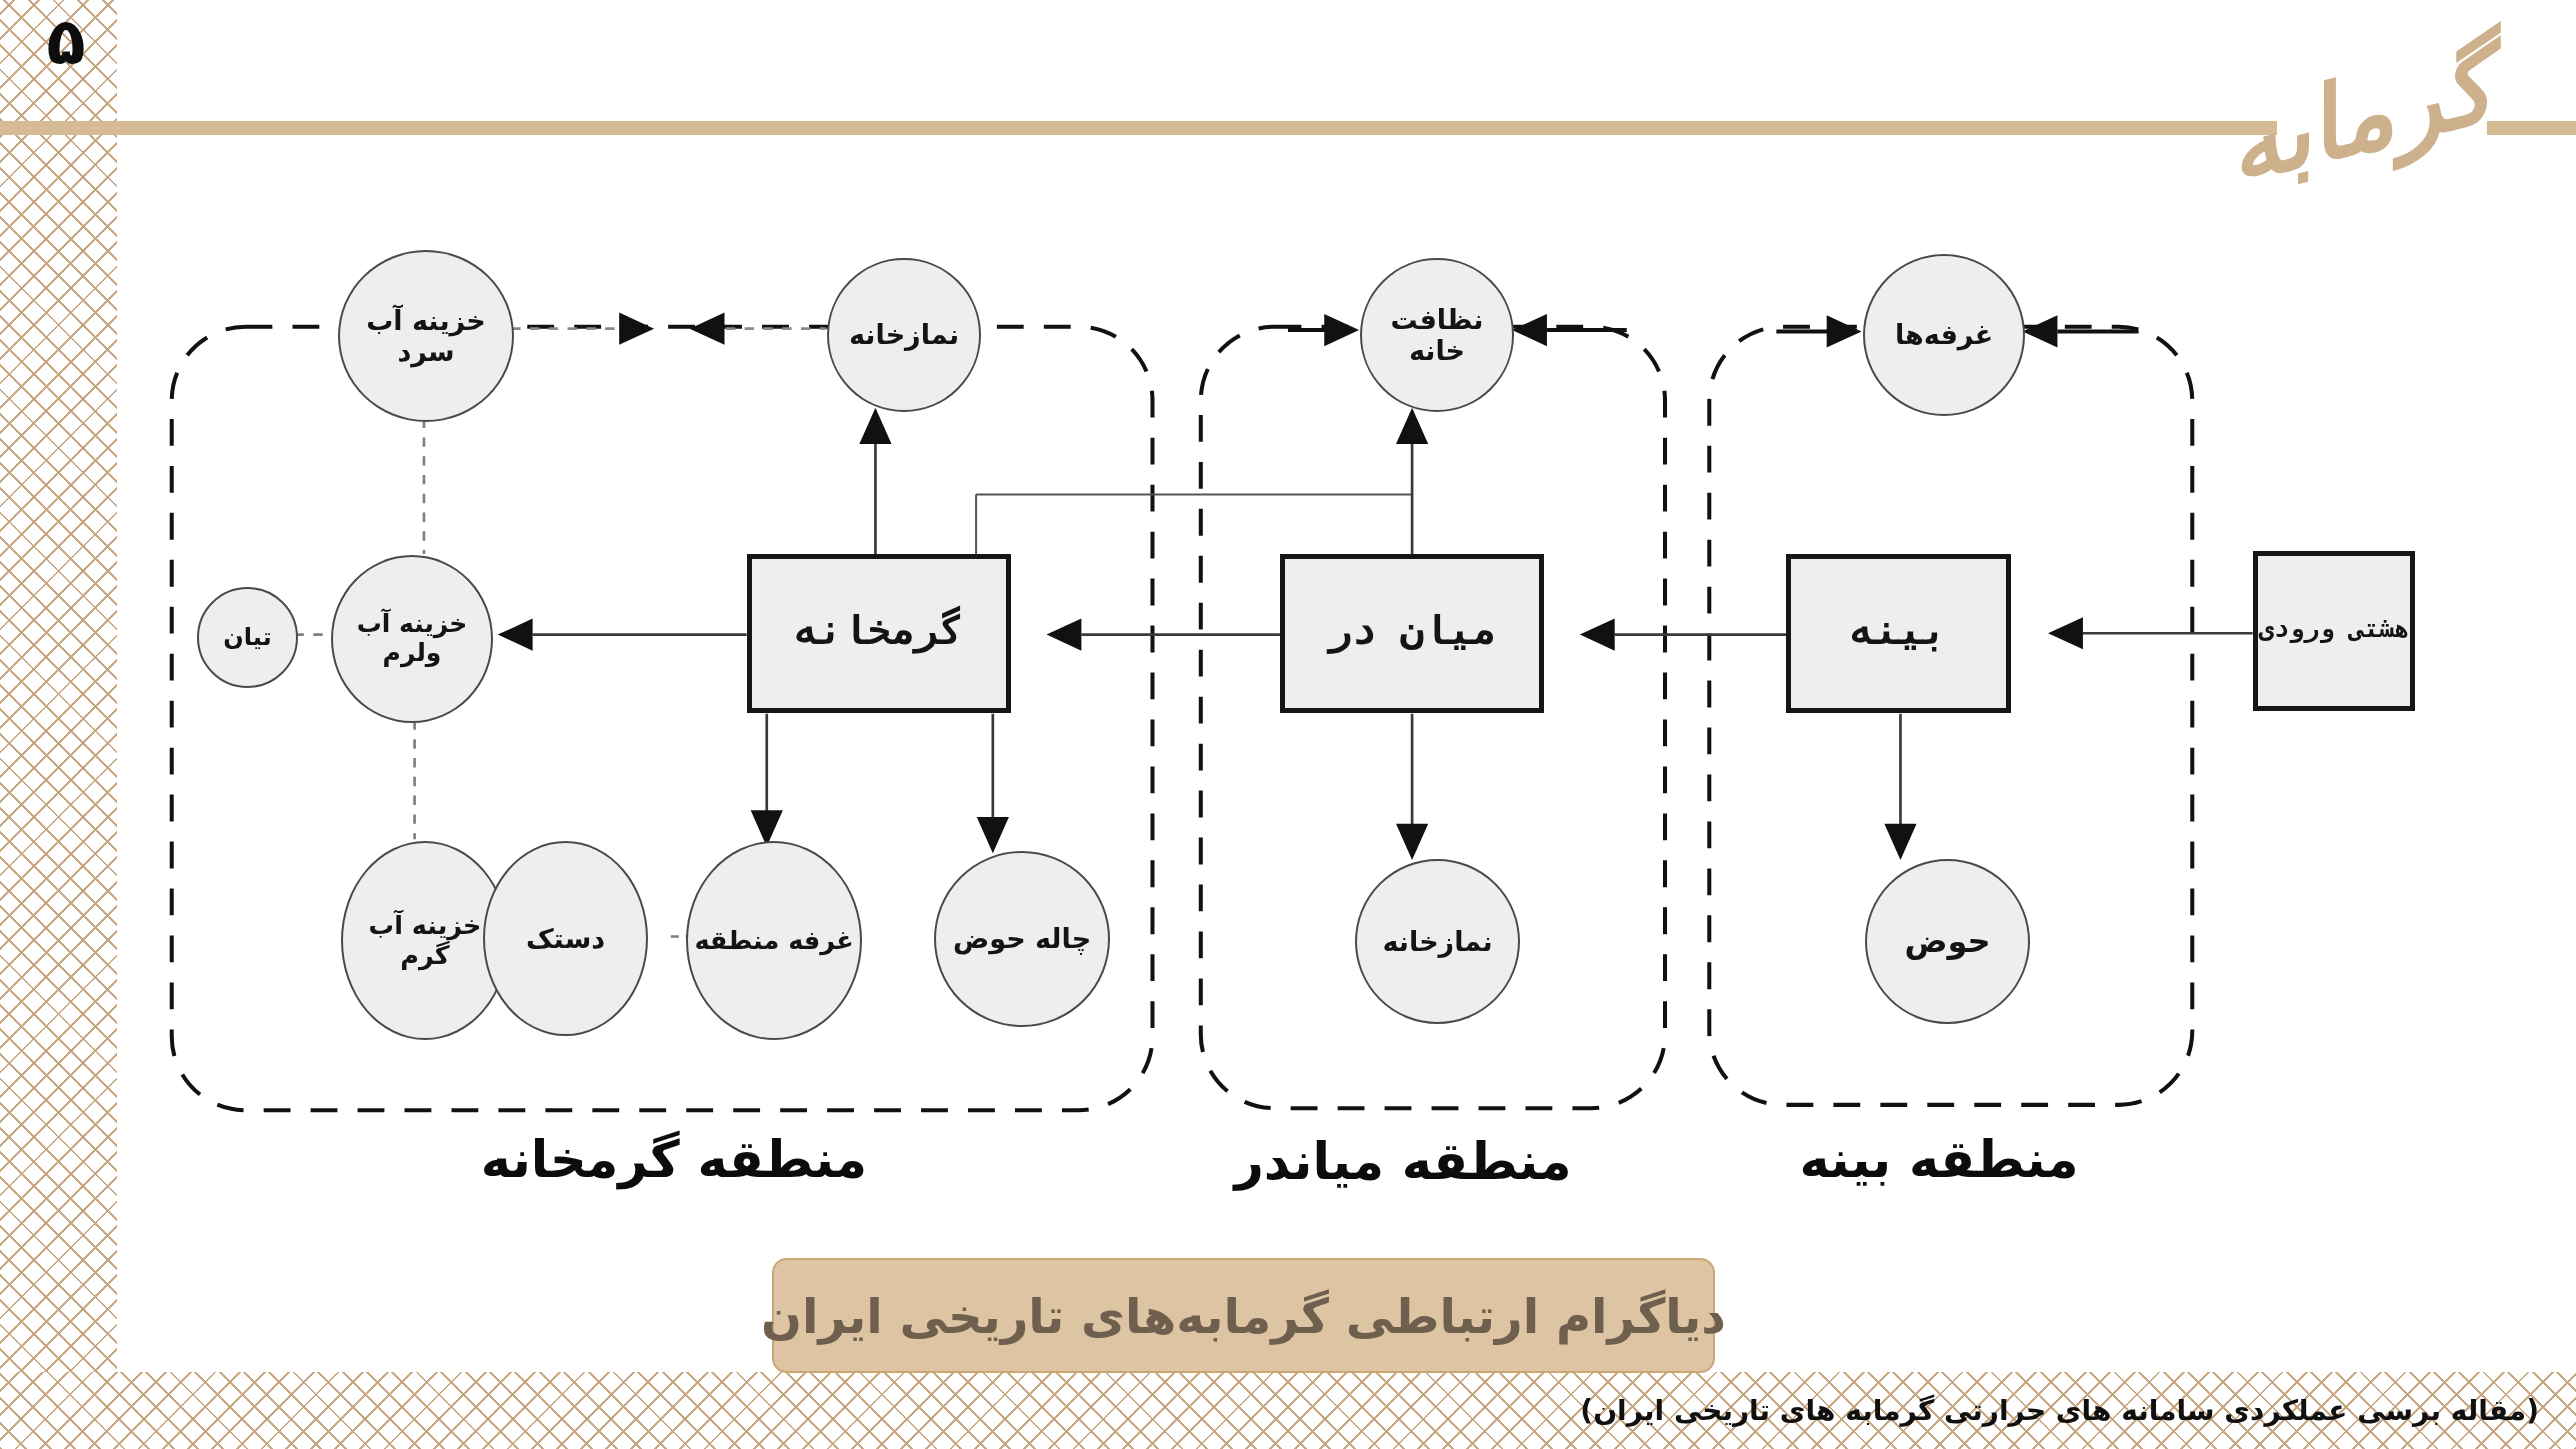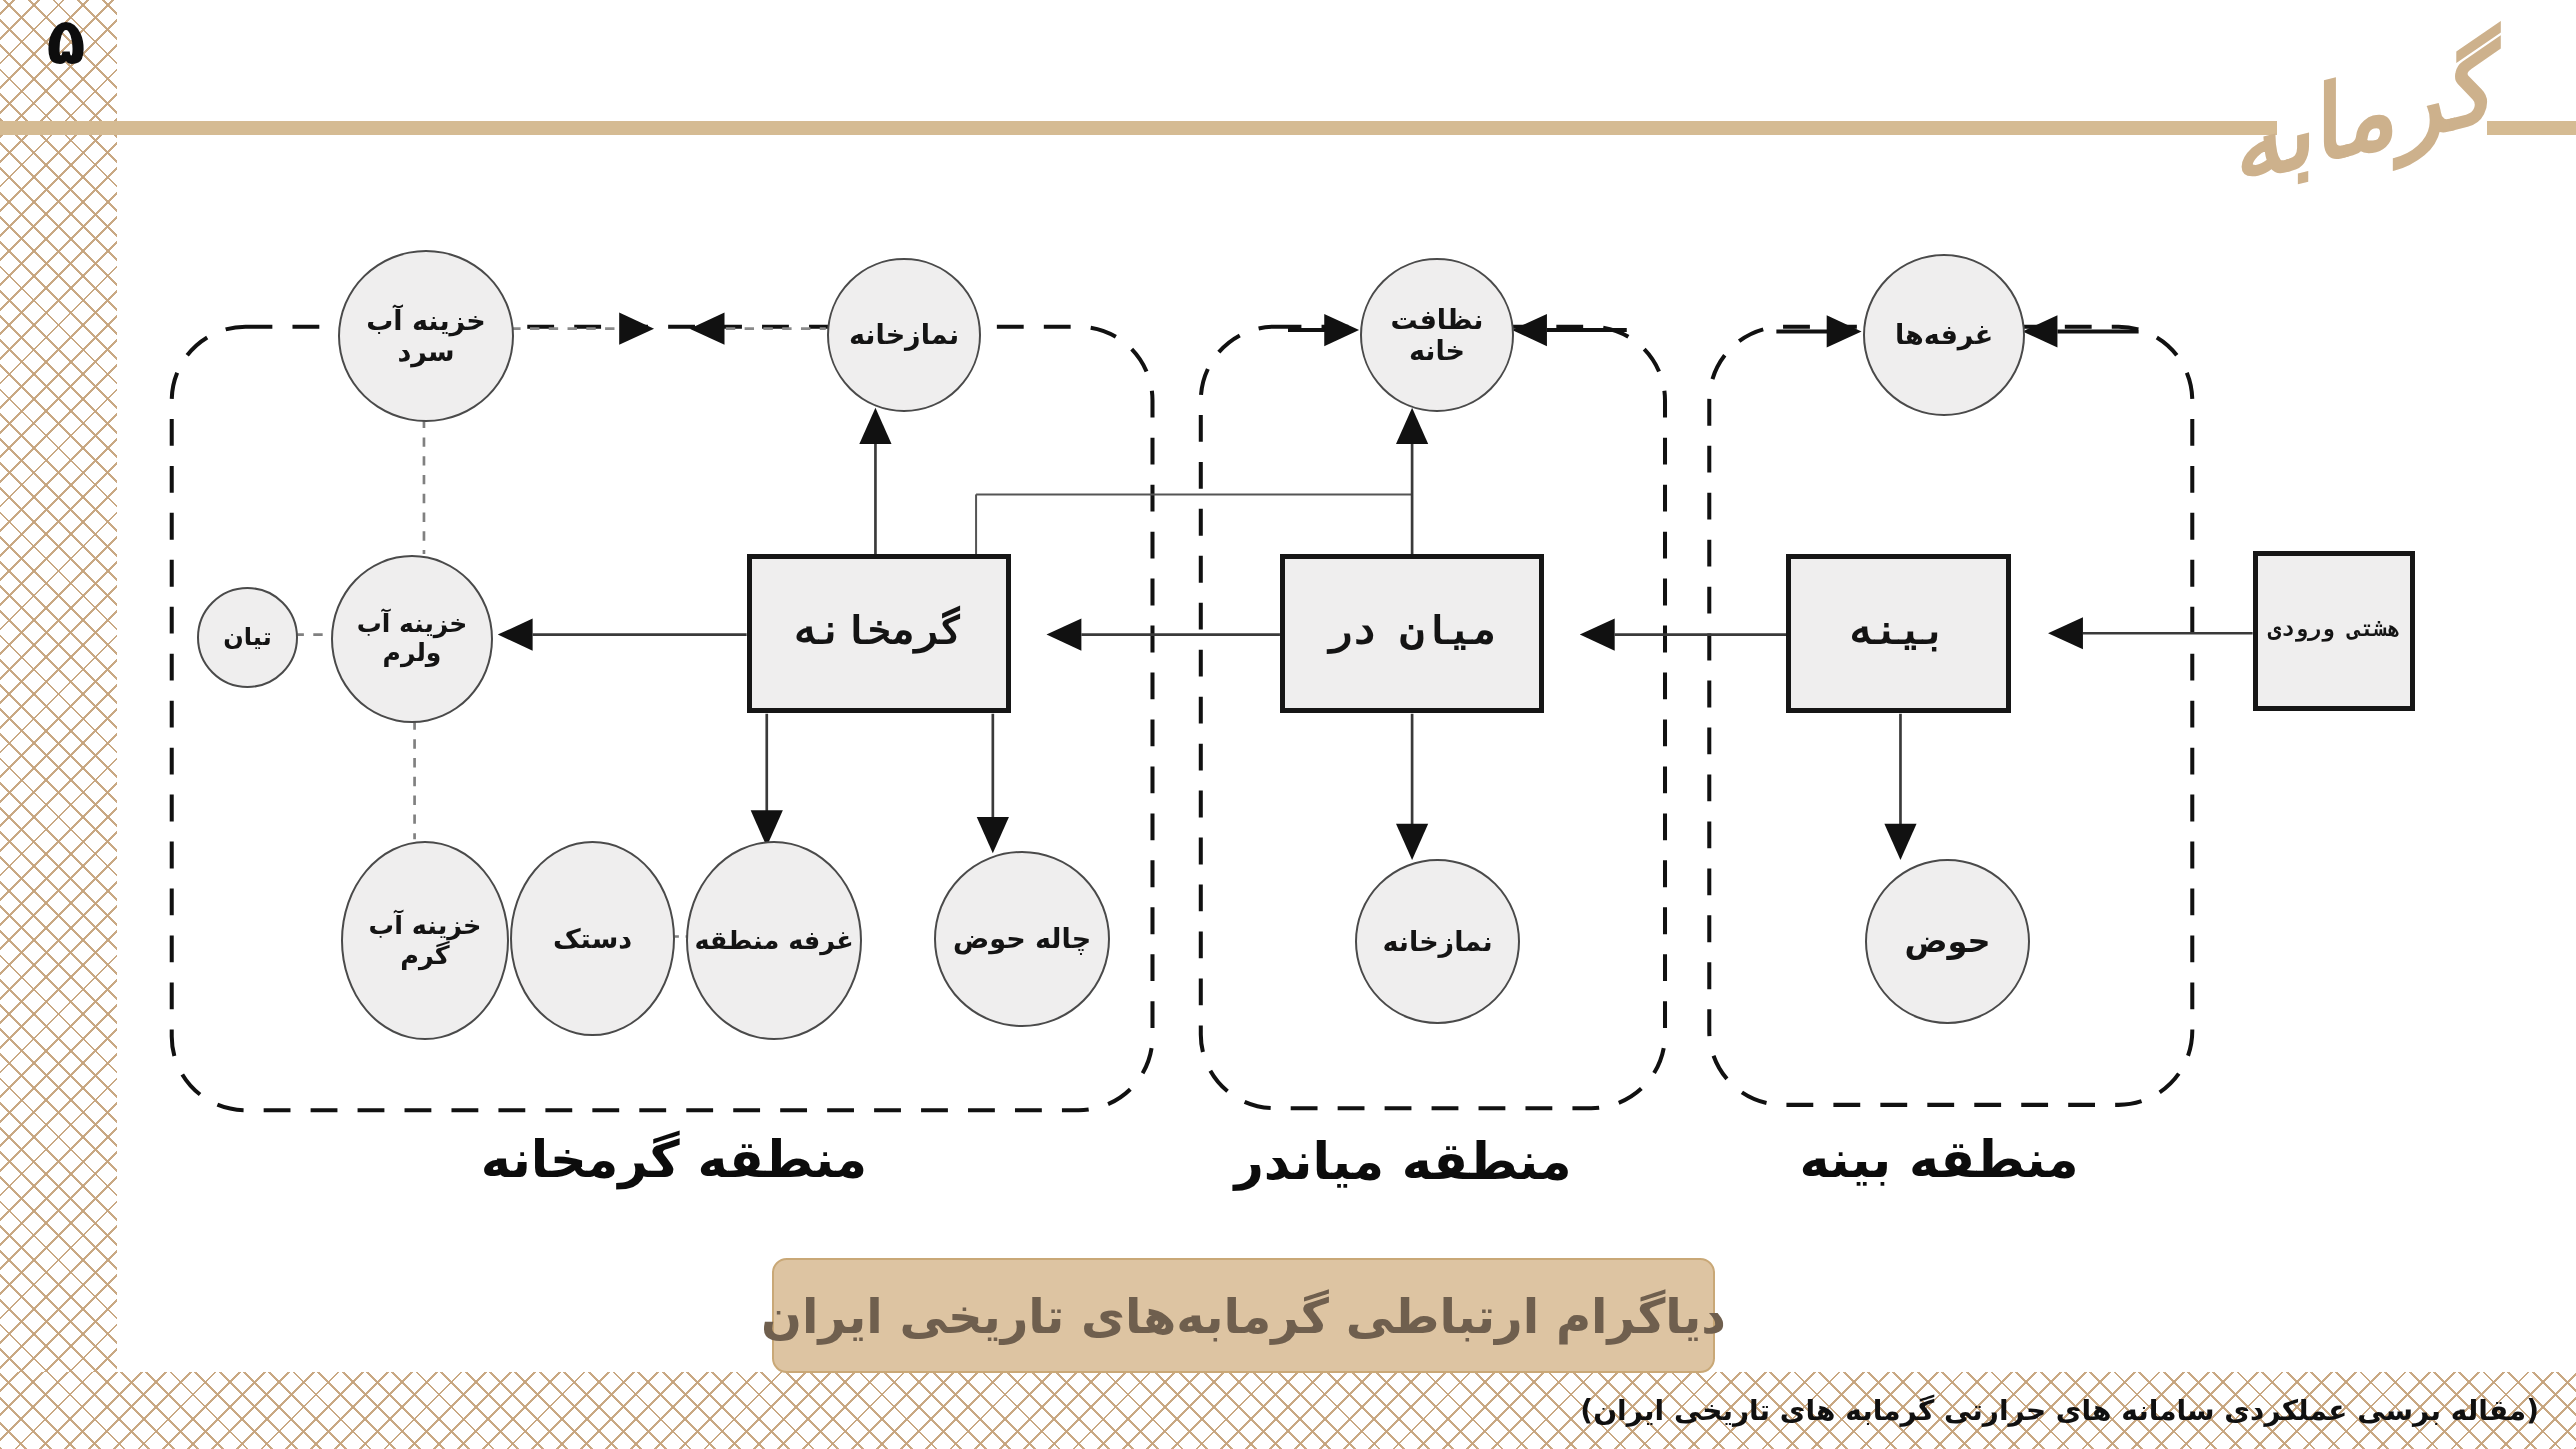--- a/index.html
+++ b/index.html
@@ -36,21 +36,21 @@
   #wires{position:absolute;left:0;top:0;width:2576px;height:1449px;}
   
   .node{
     position:absolute;display:flex;align-items:center;justify-content:center;
     background:#efeeee;color:#141414;font-weight:bold;text-align:center;
     direction:rtl;line-height:1.15;
   }
   .circle{border:2.7px solid #4a4a4a;border-radius:50%;font-size:27px;}
   .rect{border:5.4px solid #161616;font-size:40px;font-family:Liberation Mono, monospace;}
   .small-circle{font-size:24px;}
-  .small-rect{font-size:22px;}
+  .small-rect{font-size:25px;}
   
   .region-label{
     position:absolute;font-size:51px;font-weight:bold;color:#0c0c0c;
     text-align:center;direction:rtl;white-space:nowrap;transform:translateX(-50%);
   }
   
   #title-box{
     position:absolute;left:758px;top:1258px;width:939px;height:111px;
     background:#ddc4a2;border:2.7px solid #c9a877;border-radius:14.8px;
     display:flex;align-items:center;justify-content:center;
@@ -141,21 +141,21 @@
   <div class="node circle" style="left:1863px;top:254px;width:158px;height:158px;">غرفه‌ها</div>
 
   <div class="node circle small-circle" style="left:197px;top:587px;width:97px;height:97px;">تیان</div>
   <div class="node circle" style="left:331px;top:555px;width:158px;height:164px;font-size:25px;">خزینه آب ولرم</div>
   <div class="node rect" style="left:747px;top:554px;width:254px;height:149px;">گرمخانه</div>
   <div class="node rect" style="left:1280px;top:554px;width:254px;height:149px;">میان در</div>
   <div class="node rect" style="left:1786px;top:554px;width:215px;height:149px;">بینه</div>
   <div class="node rect small-rect" style="left:2253px;top:551px;width:152px;height:150px;">هشتی ورودی</div>
 
   <div class="node circle" style="left:341px;top:841px;width:164px;height:195px;font-size:25.5px;">خزینه آب گرم</div>
-  <div class="node circle" style="left:510px;top:841px;width:161px;height:191px;">دستک</div>
+  <div class="node circle" style="left:483px;top:841px;width:161px;height:191px;">دستک</div>
   <div class="node circle" style="left:686px;top:841px;width:172px;height:195px;font-size:25.5px;">غرفه منطقه</div>
   <div class="node circle" style="left:934px;top:851px;width:172px;height:172px;">چاله حوض</div>
   <div class="node circle" style="left:1355px;top:859px;width:161px;height:161px;">نمازخانه</div>
   <div class="node circle" style="left:1865px;top:859px;width:161px;height:161px;font-size:32px;">حوض</div>
 
   <div class="region-label" style="left:674px;top:1130px;">منطقه گرمخانه</div>
   <div class="region-label" style="left:1403px;top:1132px;">منطقه میاندر</div>
   <div class="region-label" style="left:1939px;top:1130px;">منطقه بینه</div>
 
   <div id="title-box">دیاگرام ارتباطی گرمابه‌های تاریخی ایران</div>

